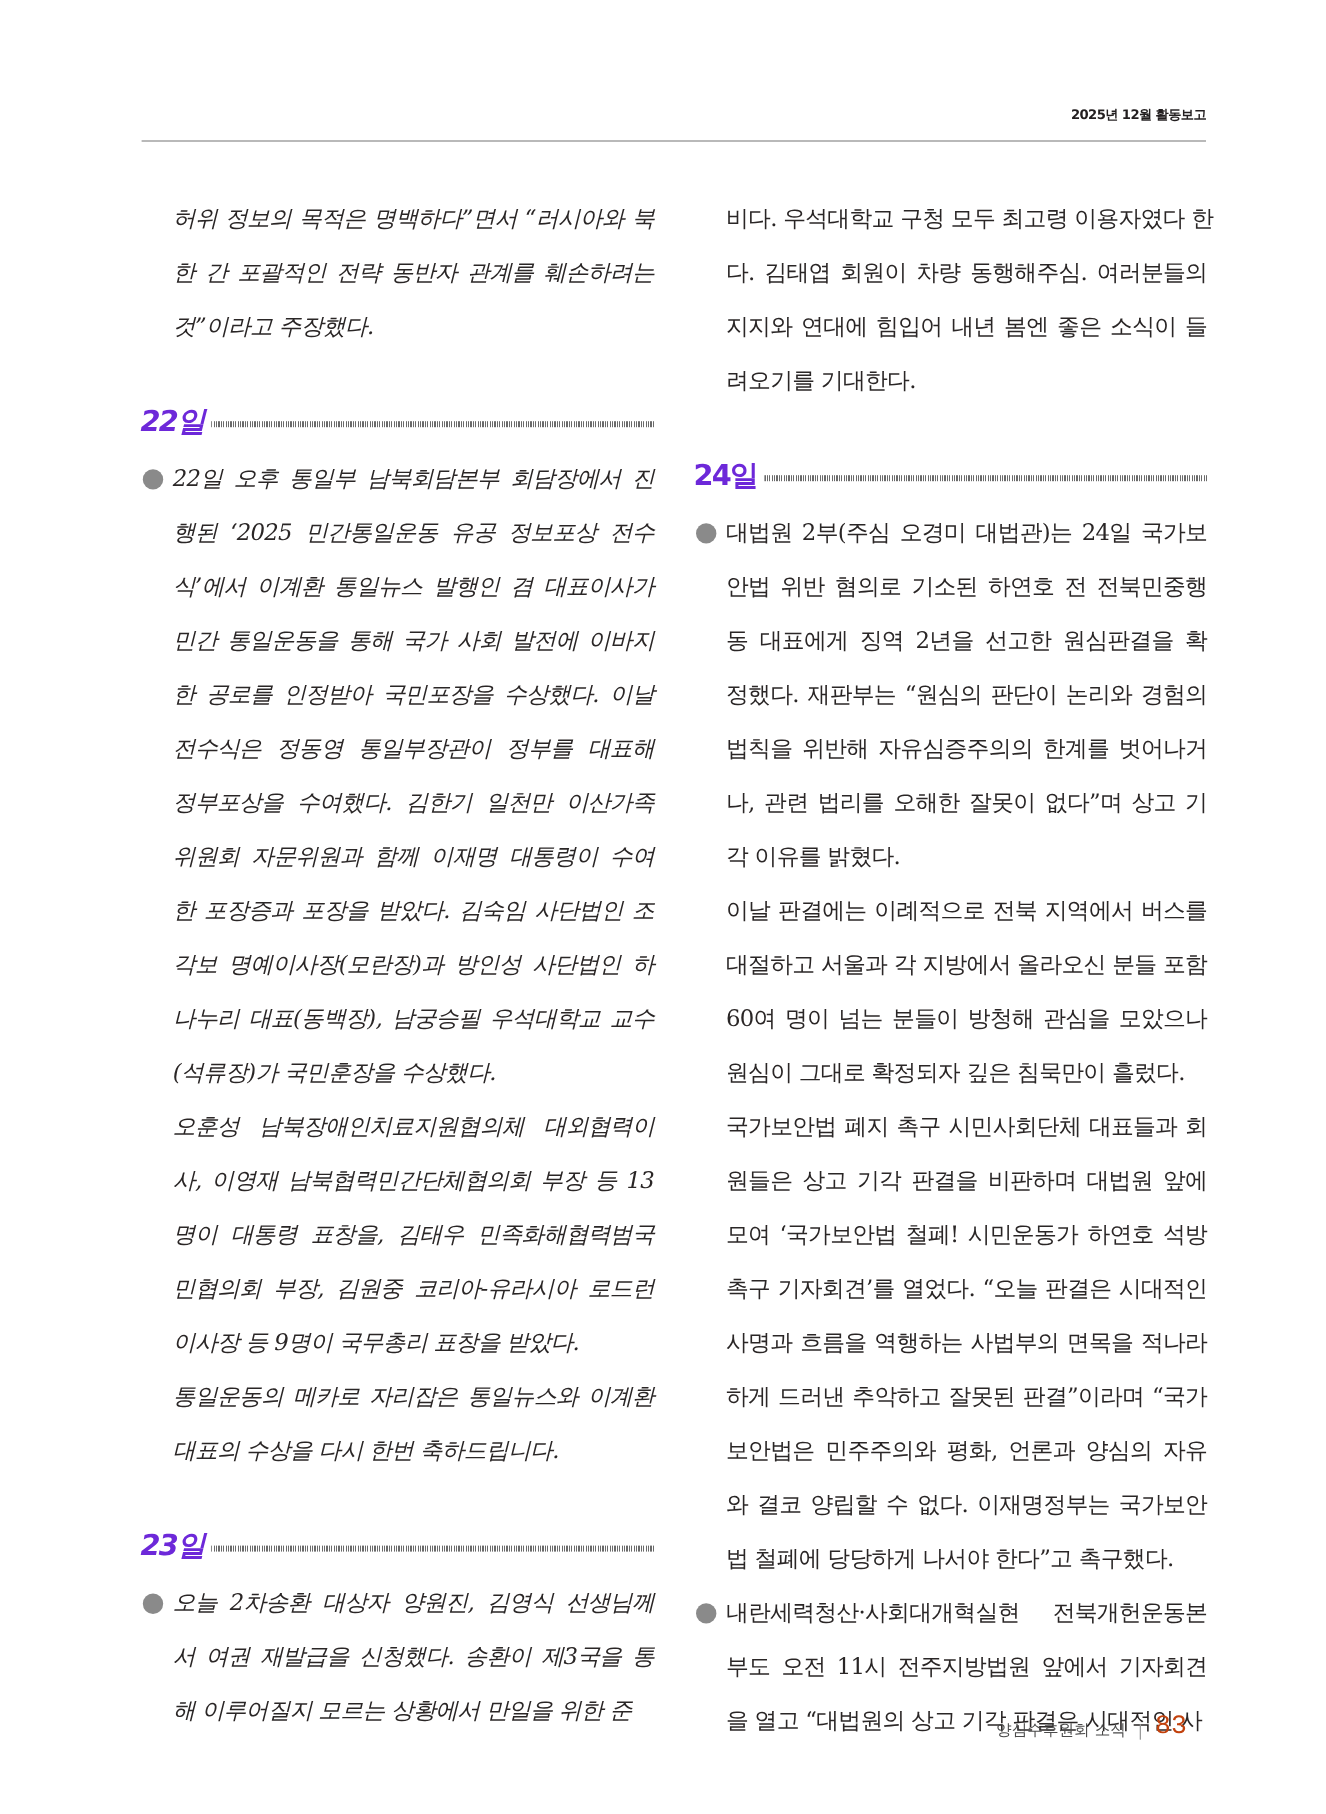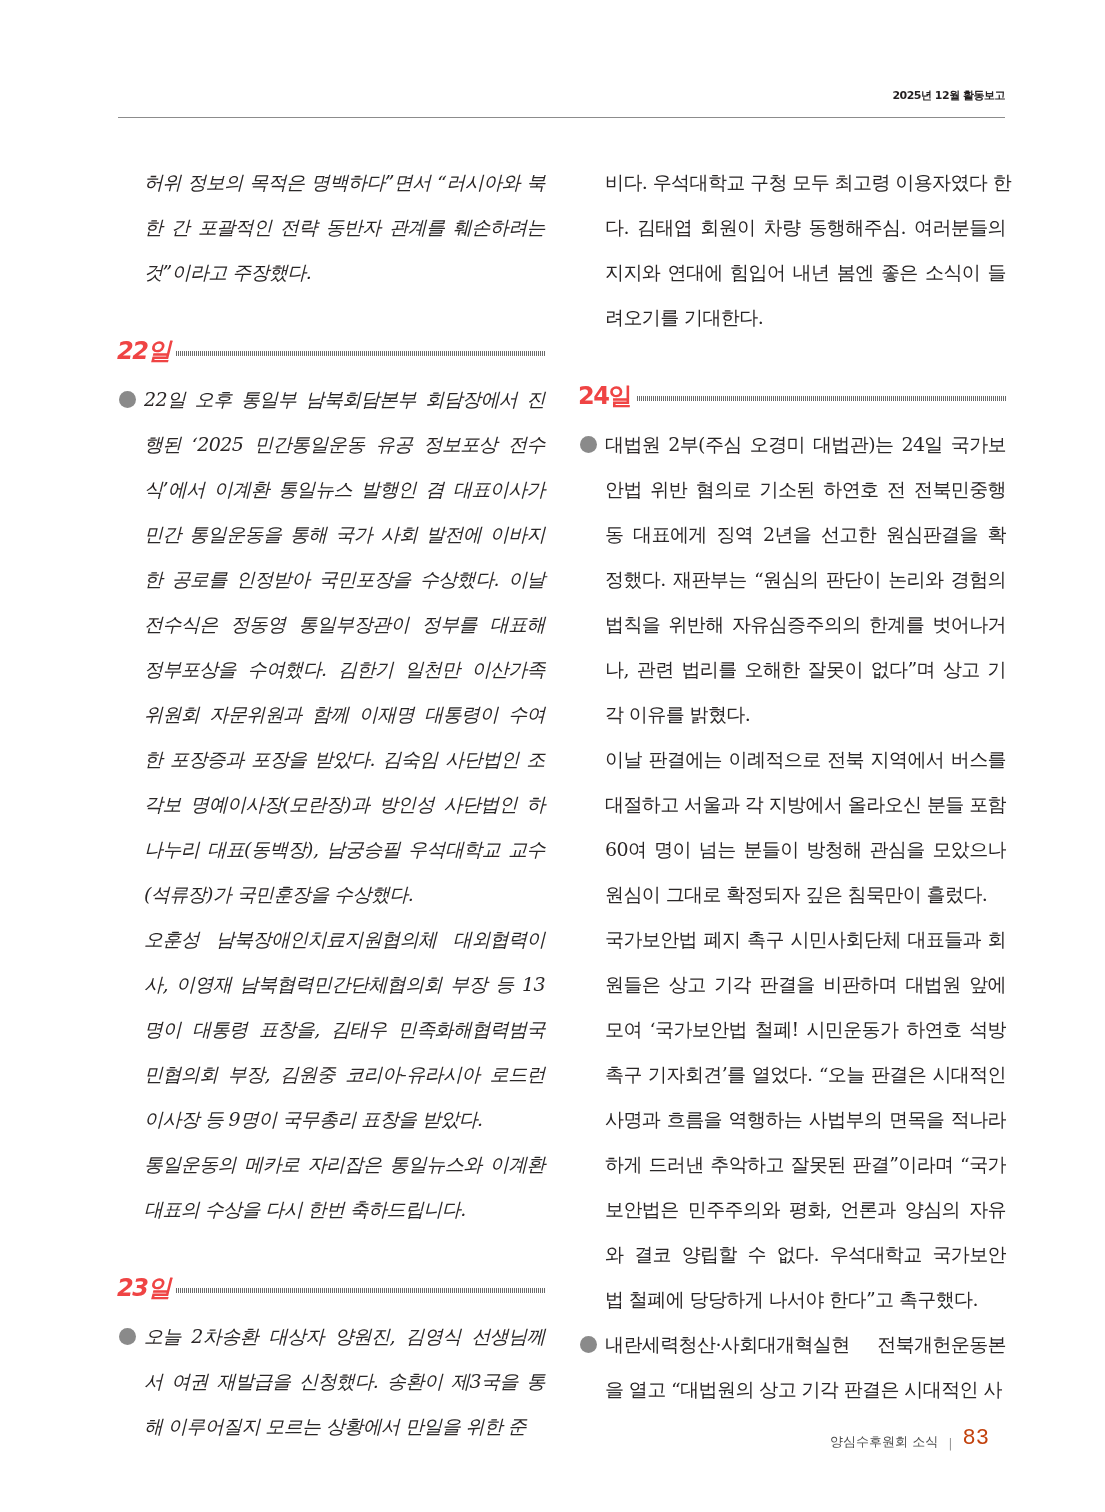--- a/index.html
+++ b/index.html
@@ -31,21 +31,21 @@
     .bullet-line { position: relative; }
     .bullet {
       position: absolute; left: 2px; top: 14px; width: 17px; height: 17px;
       border-radius: 50%; background: #8a8a8a;
     }
     .section-head {
       display: flex; align-items: center; height: 52px; margin-top: 4px;
     }
     .section-day {
       font-family: "DejaVu Sans", "Liberation Sans", sans-serif;
-      font-weight: bold; font-size: 24px; color: #ef4444; letter-spacing: -1.5px;
+      font-weight: bold; font-size: 24px; color: #6d28d9; letter-spacing: -1.5px;
       margin-right: 6px;
     }
     .section-rule {
       flex: 1; height: 5px; margin-top: 4px;
       background: repeating-linear-gradient(90deg, #6a6a6a 0 1px, #ffffff 1px 2px);
     }
     .spacer { height: 26px; }
     .footer {
       position: absolute; right: 116px; top: 1426px;
       font-family: "DejaVu Sans", "Liberation Sans", sans-serif;
@@ -132,25 +132,26 @@
         <div class="line last"><span>원심이 그대로 확정되자 깊은 침묵만이 흘렀다.</span></div>
       </div>
       <div>
         <div class="line"><span>국가보안법 폐지 촉구 시민사회단체 대표들과 회</span></div>
         <div class="line"><span>원들은 상고 기각 판결을 비판하며 대법원 앞에</span></div>
         <div class="line"><span>모여 ‘국가보안법 철폐! 시민운동가 하연호 석방</span></div>
         <div class="line"><span>촉구 기자회견’를 열었다. “오늘 판결은 시대적인</span></div>
         <div class="line"><span>사명과 흐름을 역행하는 사법부의 면목을 적나라</span></div>
         <div class="line"><span>하게 드러낸 추악하고 잘못된 판결”이라며 “국가</span></div>
         <div class="line"><span>보안법은 민주주의와 평화, 언론과 양심의 자유</span></div>
-        <div class="line"><span>와 결코 양립할 수 없다. 우석대학교 국가보안</span></div>
+        <div class="line"><span>와 결코 양립할 수 없다. 이재명정부는 국가보안</span></div>
         <div class="line last"><span>법 철폐에 당당하게 나서야 한다”고 촉구했다.</span></div>
       </div>
       <div>
         <div class="line bullet-line"><span class="bullet"></span><span>내란세력청산·사회대개혁실현 전북개헌운동본</span></div>
+        <div class="line"><span>부도 오전 11시 전주지방법원 앞에서 기자회견</span></div>
         <div class="line last"><span>을 열고 “대법원의 상고 기각 판결은 시대적인 사</span></div>
       </div>
     </div>
 
   <div class="footer">
     <span>양심수후원회 소식</span>
     <span class="sep">|</span>
     <span class="page">83</span>
   </div>
 </div>

